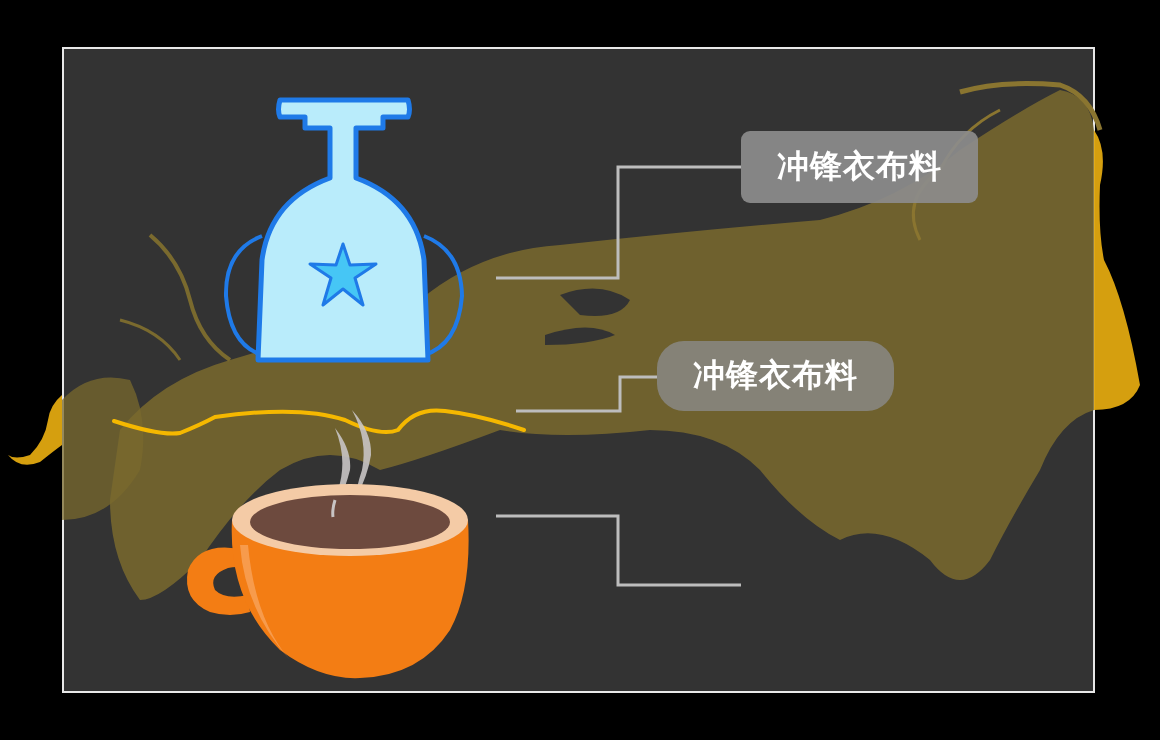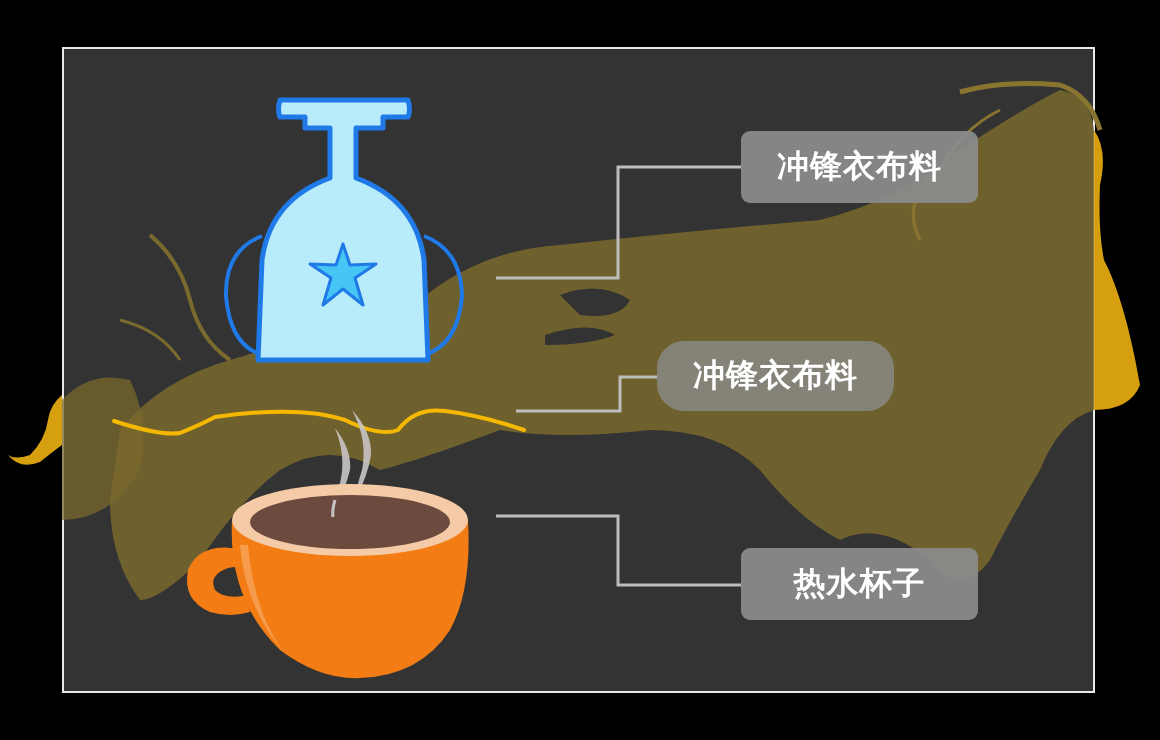--- a/index.html
+++ b/index.html
@@ -80,16 +80,13 @@
 
     <path d="M335 500 Q332 510 333 517" stroke="#c8c4c4" stroke-width="3" fill="none"></path>
   </svg>
 
   <div class="label-box" style="left:741px; top:131px; width:237px; height:72px;">
     <span>冲锋衣布料</span>
   </div>
   <div class="label-box mid" style="left:657px; top:341px; width:237px; height:70px;">
     <span>冲锋衣布料</span>
   </div>
-  <div class="label-box" style="left:741px; top:548px; width:237px; height:72px;">
-    <span>热水杯子</span>
-  </div>
 </div>
 
 </body></html>

